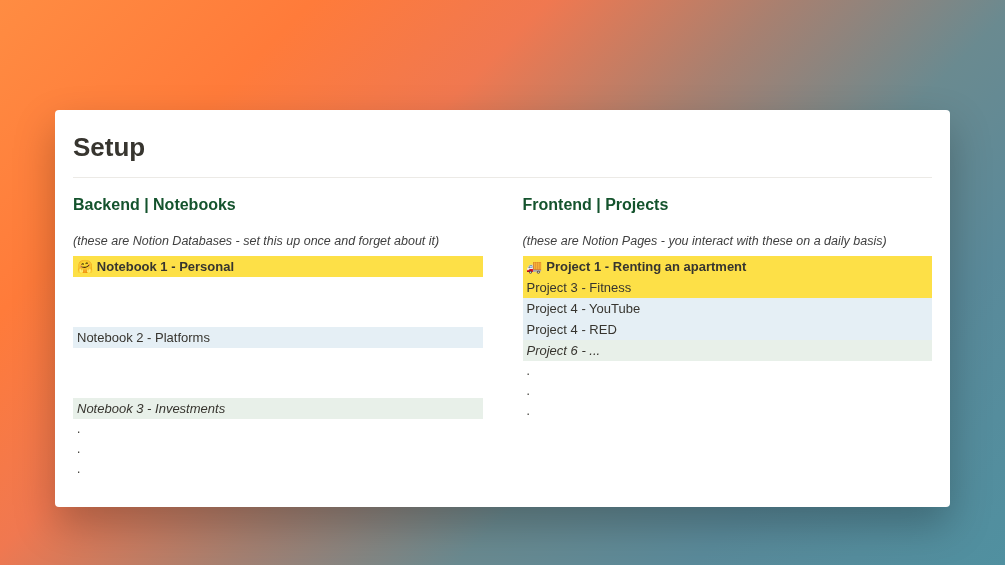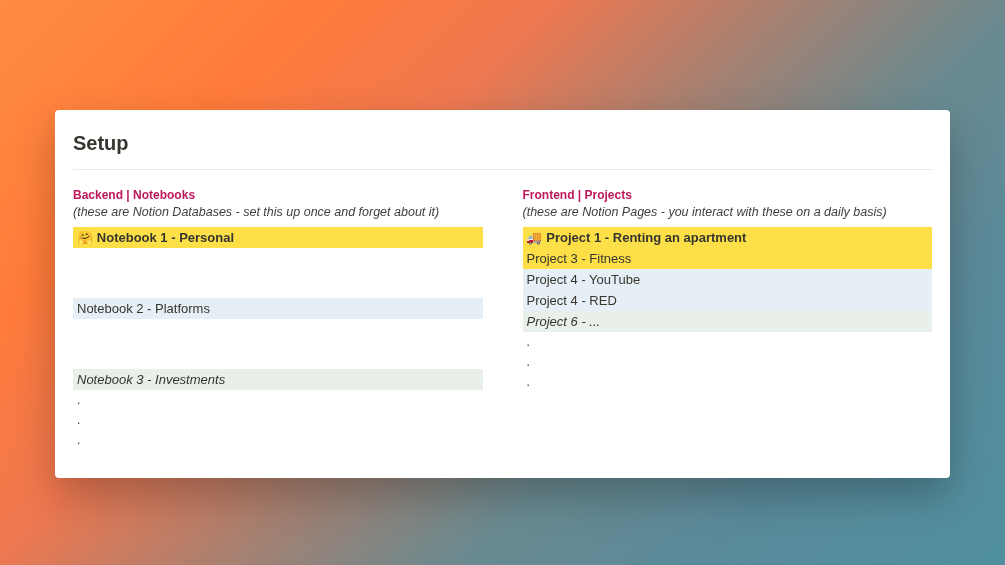--- a/index.html
+++ b/index.html
@@ -15,40 +15,40 @@
       position: absolute;
       left: 55px;
       right: 55px;
       top: 110px;
       background: #ffffff;
       border-radius: 4px;
       box-shadow: 0 18px 40px rgba(0,0,0,0.25);
       padding: 22px 18px 28px 18px;
     }
     .title {
-      font-size: 20px;
+      font-size: 26px;
       font-weight: 700;
       color: #37352f;
       padding-bottom: 14px;
       border-bottom: 1px solid #eceae6;
       margin-bottom: 18px;
     }
     .columns {
       display: flex;
       gap: 40px;
     }
     .col {
       flex: 1;
       min-width: 0;
     }
     .col-heading {
-      font-size: 12px;
+      font-size: 16px;
       font-weight: 700;
-      color: #be185d;
-      margin-bottom: 3px;
+      color: #14532d;
+      margin-bottom: 20px;
     }
     .col-sub {
       font-size: 12.5px;
       font-style: italic;
       color: #404040;
       margin-bottom: 8px;
     }
     .row {
       font-size: 13px;
       color: #37352f;

